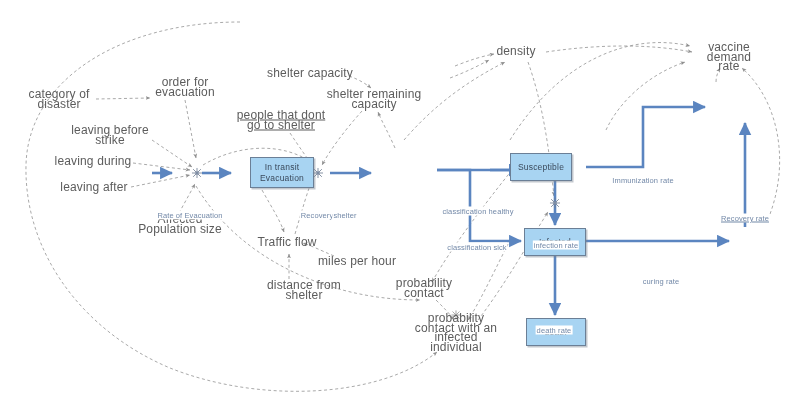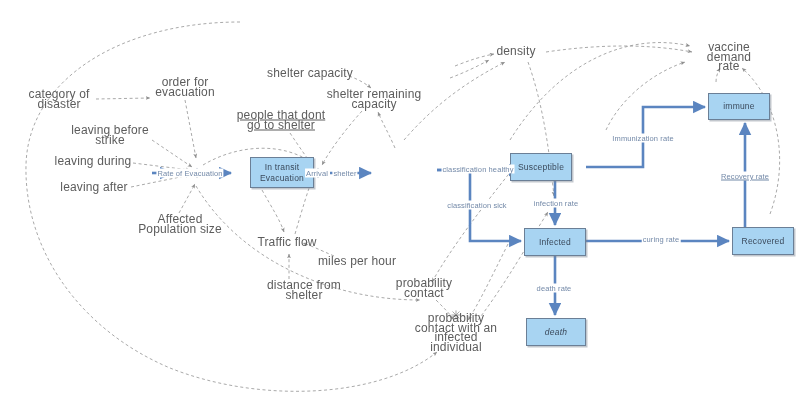--- a/index.html
+++ b/index.html
@@ -53,20 +53,21 @@
     position: absolute;
     color: #7389a8;
     font-size: 7.5px;
     line-height: 9px;
     text-align: center;
     white-space: pre-line;
     letter-spacing: 0.1px;
     transform: translate(-50%, -50%);
     background: #ffffff;
     padding: 0 1px;
+    margin-top: 42px;
   }
   
   .valve {
     position: absolute;
     width: 11px;
     height: 11px;
     transform: translate(-50%, -50%);
   }
 </style>
 </head>
@@ -204,22 +205,20 @@
         <line x1="1" y1="6" x2="11" y2="6"></line>
       <line x1="2.2" y1="2.2" x2="9.8" y2="9.8"></line>
         <line x1="9.8" y1="2.2" x2="2.2" y2="9.8"></line>
     </g>
   </svg>
 
   <div class="stock" style="left:234px; top:157px; width:64px; height:31px;margin-left:16px;">In transit
 Evacuation</div>
   <div class="stock" style="left:510px; top:153px; width:62px; height:28px;">Susceptible</div>
   <div class="stock" style="left:524px; top:228px; width:62px; height:28px;">Infected</div>
-  <div class="stock" style="left:708px; top:93px; width:62px; height:27px;">immune</div>
-  <div class="stock" style="left:732px; top:227px; width:62px; height:28px;">Recovered</div>
   <div class="stock" style="left:526px; top:318px; width:60px; height:28px;font-style:italic;">death</div>
 
   <div class="aux" style="left:59px; top:99px;">category of
 disaster</div>
   <div class="aux" style="left:185px; top:87px;">order for
 evacuation</div>
   <div class="aux" style="left:110px; top:135px;">leaving before
 strike</div>
   <div class="aux" style="left:93px; top:162px;">leaving during</div>
   <div class="aux" style="left:94px; top:188px;">leaving after</div>
@@ -238,21 +237,21 @@
   <div class="aux" style="left:729px; top:57px;">vaccine demand
 rate</div>
   <div class="aux" style="left:424px; top:288px;">probability
 contact</div>
   <div class="aux" style="left:456px; top:333px;">probability
 contact with an
 infected
 individual</div>
 
   <div class="flow-label" style="left:190px; top:173px;">Rate of Evacuation</div>
-  <div class="flow-label" style="left:317px; top:173px;">Arrival</div>
+  <div class="flow-label" style="left:317px; top:173px;">Recovery</div>
   <div class="flow-label" style="left:345px; top:173px;">shelter</div>
   <div class="flow-label" style="left:478px; top:169px;">classification healthy</div>
   <div class="flow-label" style="left:477px; top:205px;">classification sick</div>
   <div class="flow-label" style="left:556px; top:203px;">infection rate</div>
   <div class="flow-label" style="left:643px; top:138px;">Immunization rate</div>
   <div class="flow-label" style="left:745px; top:176px;text-decoration:underline;">Recovery rate</div>
   <div class="flow-label" style="left:661px; top:239px;">curing rate</div>
   <div class="flow-label" style="left:554px; top:288px;">death rate</div>
 
 </div>

